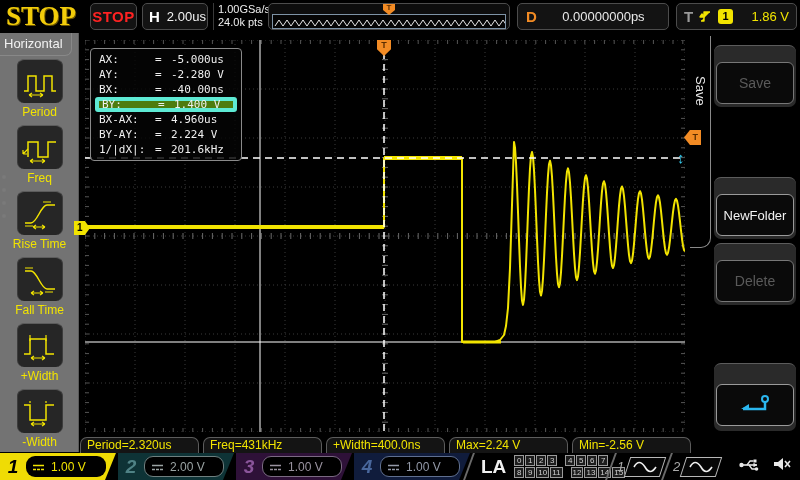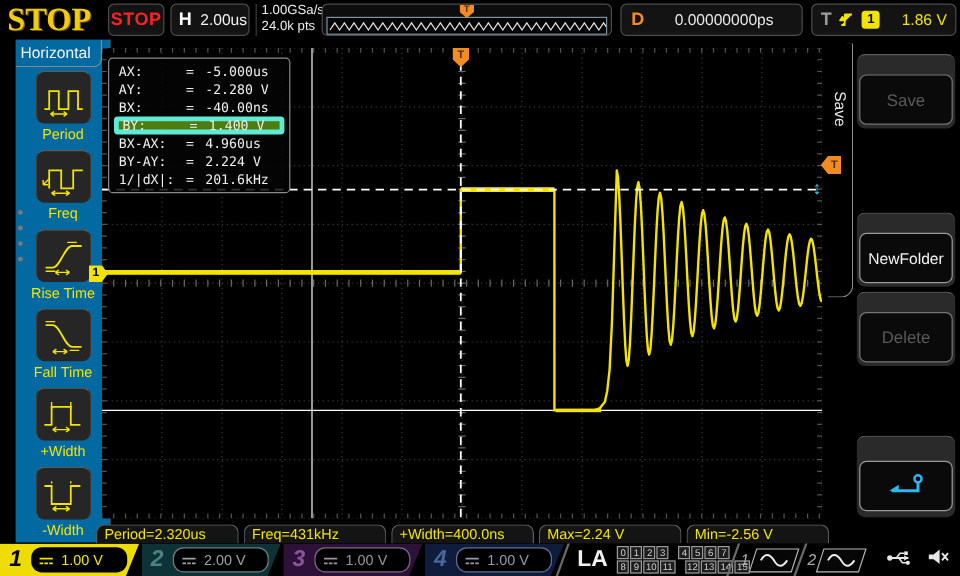--- a/index.html
+++ b/index.html
@@ -29,21 +29,21 @@
   .dbox { left:517px; width:152px; padding:0 8px; }
   .dlet { color:#f28b24; font-weight:bold; font-size:15px; margin-right:10px; }
   .dval { font-size:13px; flex:1; text-align:center; }
   .trgbox { left:676px; width:121px; padding:0 7px; }
   .tlet { color:#9a9a9a; font-weight:bold; font-size:15px; margin-right:6px; }
   .badge1 { width:15px; height:15px; background:#f2e400; border-radius:3px; color:#000;
             font-weight:bold; font-size:11px; text-align:center; line-height:15px; margin:0 6px; }
   .tval { color:#f2e400; font-size:13px; flex:1; text-align:right; }
 
   
-  .lmenu { position:absolute; left:13px; top:33px; width:79px; height:419px; background:#0369a1;
+  .lmenu { position:absolute; left:0; top:33px; width:79px; height:419px; background:#737373;
            border-right:1px solid #5a5a5a; }
   .ltitle { display:inline-block; color:#f2f2f2; font-size:13px; padding:3px 8px 4px 4px;
             border-right:1px solid #888; border-bottom:1px solid #888;
             border-bottom-right-radius:7px; }
   .mi { position:absolute; left:0; width:79px; text-align:center; }
   .key { width:46px; height:44px; margin:0 auto; background:#262626; border-radius:7px;
          border-top:1px solid #5c5c5c; border-left:1px solid #3c3c3c; border-right:1px solid #3c3c3c;
          display:flex; align-items:center; justify-content:center; }
   .ml { color:#f2e400; font-size:12px; margin-top:2px; white-space:nowrap; }
   .pagedots { position:absolute; left:2px; top:133px; }

